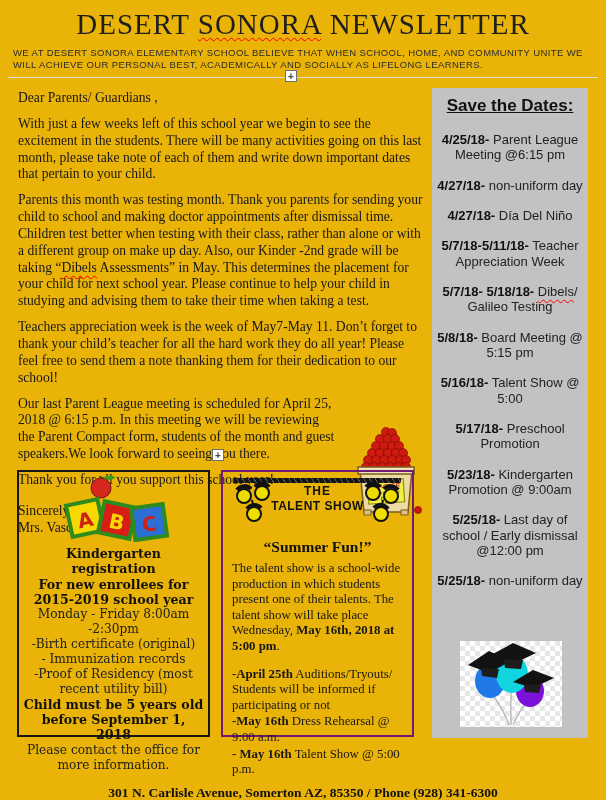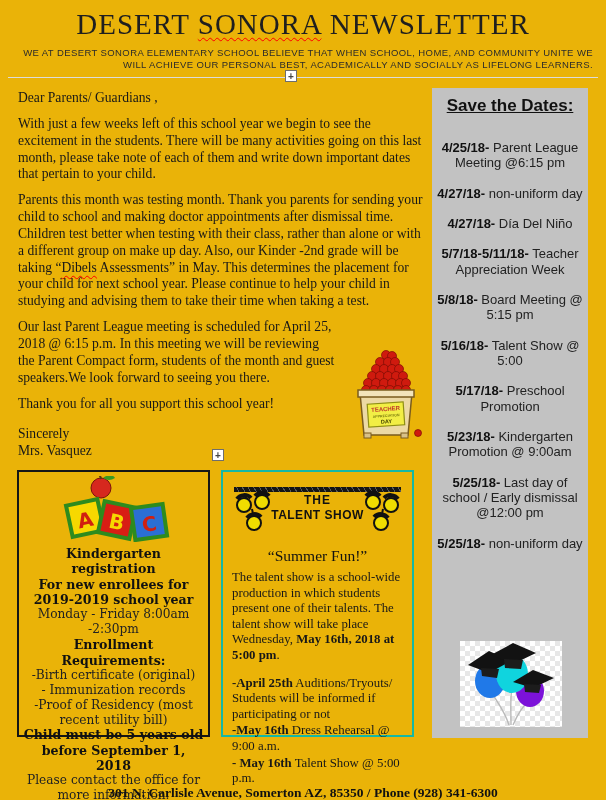--- a/index.html
+++ b/index.html
@@ -6,59 +6,59 @@
   html,body { background:#fff; }
   .page {
     position:relative; width:606px; height:800px; background:#eab308;
     font-family:"Liberation Serif", serif; color:#1a1a1a; overflow:hidden;
   }
   
   .masthead { position:absolute; top:8px; left:0; width:606px; text-align:center;
     font-size:29px; letter-spacing:1px; color:#1f1f1f; font-family:"Liberation Serif", serif; }
   .squiggly { text-decoration:underline; text-decoration-style:wavy; text-decoration-color:#ff0000;
     text-decoration-thickness:1px; text-underline-offset:3px; }
-  .mission { position:absolute; top:47px; left:13px; width:580px; text-align:right;
+  .mission { position:absolute; top:47px; left:13px; width:580px; text-align:left;
     font-family:"Liberation Sans", sans-serif; font-size:9.5px; letter-spacing:.4px; color:#2b2b2b; line-height:1.3; }
   .rule { position:absolute; top:77px; left:8px; right:8px; border-top:1px solid #dcdcdc; }
   .anchor { position:absolute; width:12px; height:12px; border:1px solid #6e6e6e; background:#fff;
     font:bold 10px/11px "Liberation Sans", sans-serif; color:#444; text-align:center; z-index:3; }
   .anchor1 { top:70px; left:285px; }
   .anchor2 { top:449px; left:212px; }
   
   .letter { position:absolute; left:18px; top:90px; width:408px; font-size:13.6px; line-height:1.24; color:#181818; }
   .letter p { margin-bottom:9px; }
   .greeting { margin-bottom:11px; }
   .apples-float { float:right; width:80px; height:90px; margin:30px 0 0 8px; shape-outside:margin-box; }
   .sig { margin-top:14px; }
   
   .sidebar { position:absolute; left:432px; top:88px; width:156px; height:650px;
     font-family:"Liberation Sans", sans-serif; text-align:center; padding-top:8px; }
-  .sidebar-title { font-size:17px; font-weight:bold; text-decoration:underline; color:#111; margin-bottom:24px; }
+  .sidebar-title { font-size:17px; font-weight:bold; text-decoration:underline; color:#111; margin-bottom:16px; }
   .sd-item { font-size:13px; line-height:1.18; color:#222; margin:0 4px 15px 4px; }
   .sd-item b { color:#111; }
   .balloons-box { position:absolute; left:28px; top:553px; width:102px; height:86px;
     background:repeating-conic-gradient(#e7e7e7 0% 25%, #ffffff 0% 50%) 0 0 / 10px 10px; }
   
   .kbox { position:absolute; left:17px; top:470px; width:193px; height:267px; border:2px solid #161616;
     text-align:center; font-family:"DejaVu Serif", serif; font-size:12.2px; line-height:1.22; padding:2px 4px; color:#222; }
   .kbox .bold { font-weight:bold; color:#111; font-size:12.6px; }
   .blocks-wrap { height:66px; margin:2px 0 4px 0; }
-  .tbox { position:absolute; left:221px; top:470px; width:193px; height:267px; border:2px solid #14b8a6;
-    font-family:"Liberation Serif", serif; font-size:12.8px; line-height:1.22; padding:13px 9px; color:#181818; }
+  .tbox { position:absolute; left:221px; top:470px; width:193px; height:267px; border:2px solid #701a75;
+    font-family:"Liberation Serif", serif; font-size:12.8px; line-height:1.22; padding:4px 9px; color:#181818; }
   .tlogo { position:relative; height:58px; margin:0 -4px; }
   .truss { position:absolute; top:2px; left:6px; right:6px; height:5px; background:#141414;
     background-image:repeating-linear-gradient(60deg, transparent 0 4px, #555 4px 5px); }
   .tlogo-text { position:absolute; top:8px; left:0; right:0; text-align:center;
     font-family:"Liberation Sans", sans-serif; font-weight:bold; color:#111; }
   .tlogo-l1 { font-size:12px; letter-spacing:1px; }
   .tlogo-l2 { font-size:12px; letter-spacing:.5px; }
   .spot { position:absolute; top:4px; width:52px; height:50px; }
   .spot.left { left:2px; }
   .spot.right { right:2px; transform:scaleX(-1); }
-  .t-head { text-align:center; font-weight:normal; font-size:15.5px; margin:4px 0 4px 0; color:#111; }
+  .t-head { text-align:center; font-weight:bold; font-size:15.5px; margin:4px 0 4px 0; color:#111; }
   .t-body { margin-bottom:12px; }
   .t-sched div { margin-bottom:1px; }
   
   .footer { position:absolute; left:0; right:0; top:742px; text-align:center;
     font-weight:bold; font-size:13.5px; color:#111; line-height:1.35;margin-top:42px; }
   .weblink { color:#3333cc; font-weight:bold; }
 </style>
 </head>
 <body>
 
@@ -66,20 +66,21 @@
 
   <div class="masthead"><span>DESERT </span><span class="squiggly">SONORA</span><span> NEWSLETTER</span></div>
   <div class="mission">WE AT DESERT SONORA ELEMENTARY SCHOOL BELIEVE THAT WHEN SCHOOL, HOME, AND COMMUNITY UNITE WE WILL ACHIEVE OUR PERSONAL BEST, ACADEMICALLY AND SOCIALLY AS LIFELONG LEARNERS.</div>
   <div class="rule"></div>
   <div class="anchor anchor1">+</div>
 
   <div class="letter">
     <p class="greeting">Dear Parents/ Guardians ,</p>
     <p>With just a few weeks left of this school year we begin to see the excitement in the students. There will be many activities going on this last month, please take note of each of them and write down important dates that pertain to your child.</p>
     <p><span>Parents this month was testing month. Thank you parents for sending your child to school and making doctor appointments after dismissal time. Children test better when testing with their class, rather than alone or with a different group on make up day. Also, our Kinder -2nd grade will be taking “</span><span class="squiggly">Dibels</span><span> Assessments” in May. This determines the placement for your child for next school year. Please continue to help your child in studying and advising them to take their time when taking a test.</span></p>
+    <p>Teachers appreciation week is the week of May7-May 11. Don’t forget to thank your child’s teacher for all the hard work they do all year! Please feel free to send them a note thanking them for their dedication to our school!</p>
 
     <div class="apples-float">
       <svg width="80" height="90" viewBox="0 0 80 90">
         <g stroke="#7c0c06" stroke-width="0.7" fill="#cf1a0e">
           <circle cx="40" cy="6" r="4.5"></circle>
             <circle cx="46" cy="7" r="4.5"></circle>
           <circle cx="34" cy="13" r="4.5"></circle>
             <circle cx="42" cy="13" r="4.5"></circle>
             <circle cx="49" cy="13" r="4.5"></circle>
           <circle cx="30" cy="20" r="4.5"></circle>
@@ -125,20 +126,21 @@
   </div>
 
   <div class="anchor anchor2">+</div>
 
   <div class="sidebar" style="background:#c2c2c2;">
     <div class="sidebar-title">Save the Dates:</div>
     <div class="sd-item"><b>4/25/18-</b><span> Parent League Meeting @6:15 pm</span></div>
     <div class="sd-item"><b>4/27/18-</b><span> non-uniform day</span></div>
     <div class="sd-item"><b>4/27/18-</b><span> Día Del Niño</span></div>
     <div class="sd-item"><b>5/7/18-5/11/18-</b><span> Teacher Appreciation Week</span></div>
+    <div class="sd-item"><b>5/7/18- 5/18/18-</b> <span class="squiggly">Dibels</span><span>/ Galileo Testing</span></div>
     <div class="sd-item"><b>5/8/18-</b><span> Board Meeting @ 5:15 pm</span></div>
     <div class="sd-item"><b>5/16/18-</b><span> Talent Show @ 5:00</span></div>
     <div class="sd-item"><b>5/17/18-</b><span> Preschool Promotion</span></div>
     <div class="sd-item"><b>5/23/18-</b><span> Kindergarten Promotion @ 9:00am</span></div>
     <div class="sd-item"><b>5/25/18-</b><span> Last day of school / Early dismissal @12:00 pm</span></div>
     <div class="sd-item"><b>5/25/18-</b><span> non-uniform day</span></div>
 
     <div class="balloons-box">
       <svg width="102" height="86" viewBox="0 0 102 86">
         <g stroke="#b9b9b9" stroke-width="1.4" fill="none">
@@ -174,23 +176,22 @@
           <text x="68" y="53" text-anchor="middle" font-family="DejaVu Sans, sans-serif" font-size="20" font-weight="bold" fill="#f7d800">B</text>
         </g>
         <g transform="rotate(-8 100 46)">
           <rect x="84" y="30" width="32" height="32" fill="#2b6fd4" stroke="#2e8b1e" stroke-width="4"></rect>
           <text x="100" y="55" text-anchor="middle" font-family="DejaVu Sans, sans-serif" font-size="20" font-weight="bold" fill="#d02010">C</text>
         </g>
       </svg>
     </div>
     <div class="bold">Kindergarten registration</div>
     <div class="bold">For new enrollees for</div>
-    <div class="bold">2019-2019  school year</div>
+    <div class="bold">2015-2019  school year</div>
     <div>Monday - Friday  8:00am -2:30pm</div>
-    <div class="bold">Enrollment Requirements:</div>
     <div>-Birth certificate (original)</div>
     <div>- Immunization records</div>
     <div>-Proof of Residency (most recent utility bill)</div>
     <div class="bold">Child must be 5 years old before September 1, 2018</div>
     <div>Please contact the office for more information.</div>
   </div>
 
   <div class="tbox">
     <div class="tlogo">
       <div class="truss"></div>

